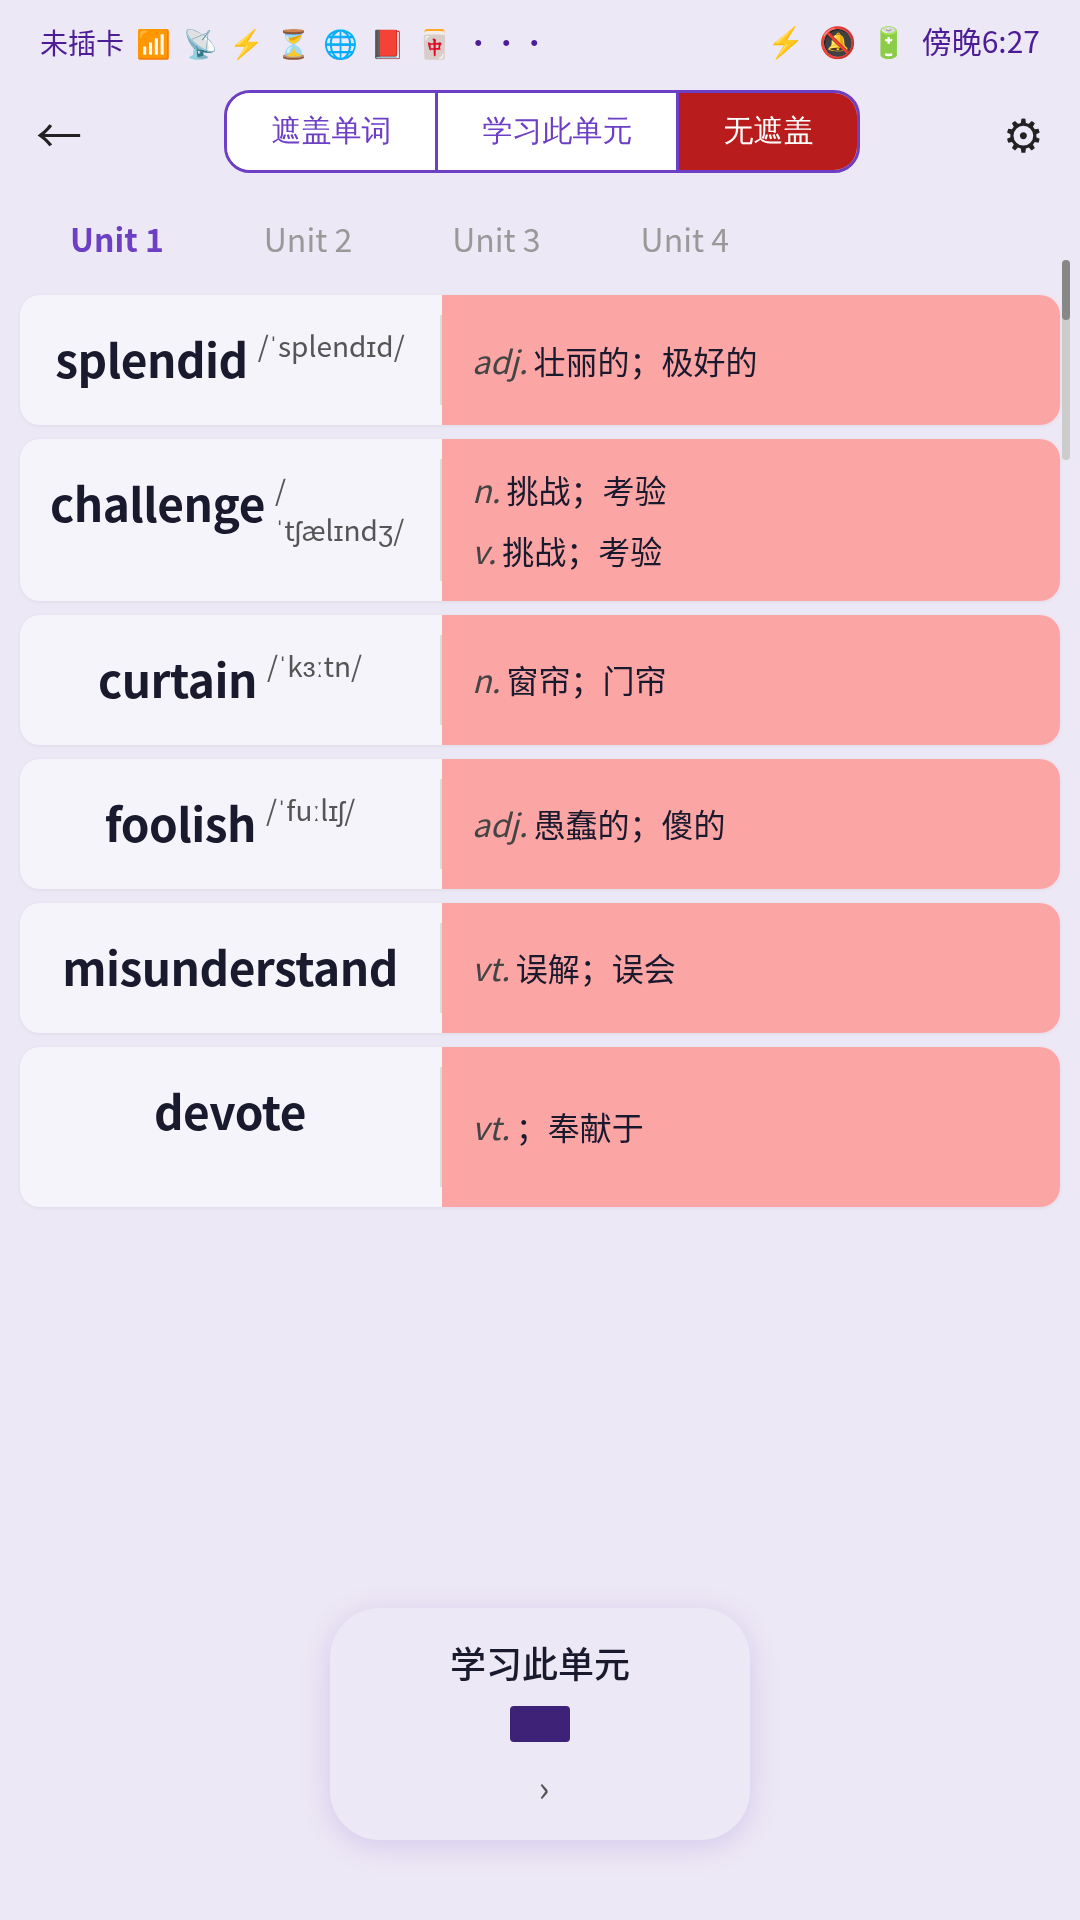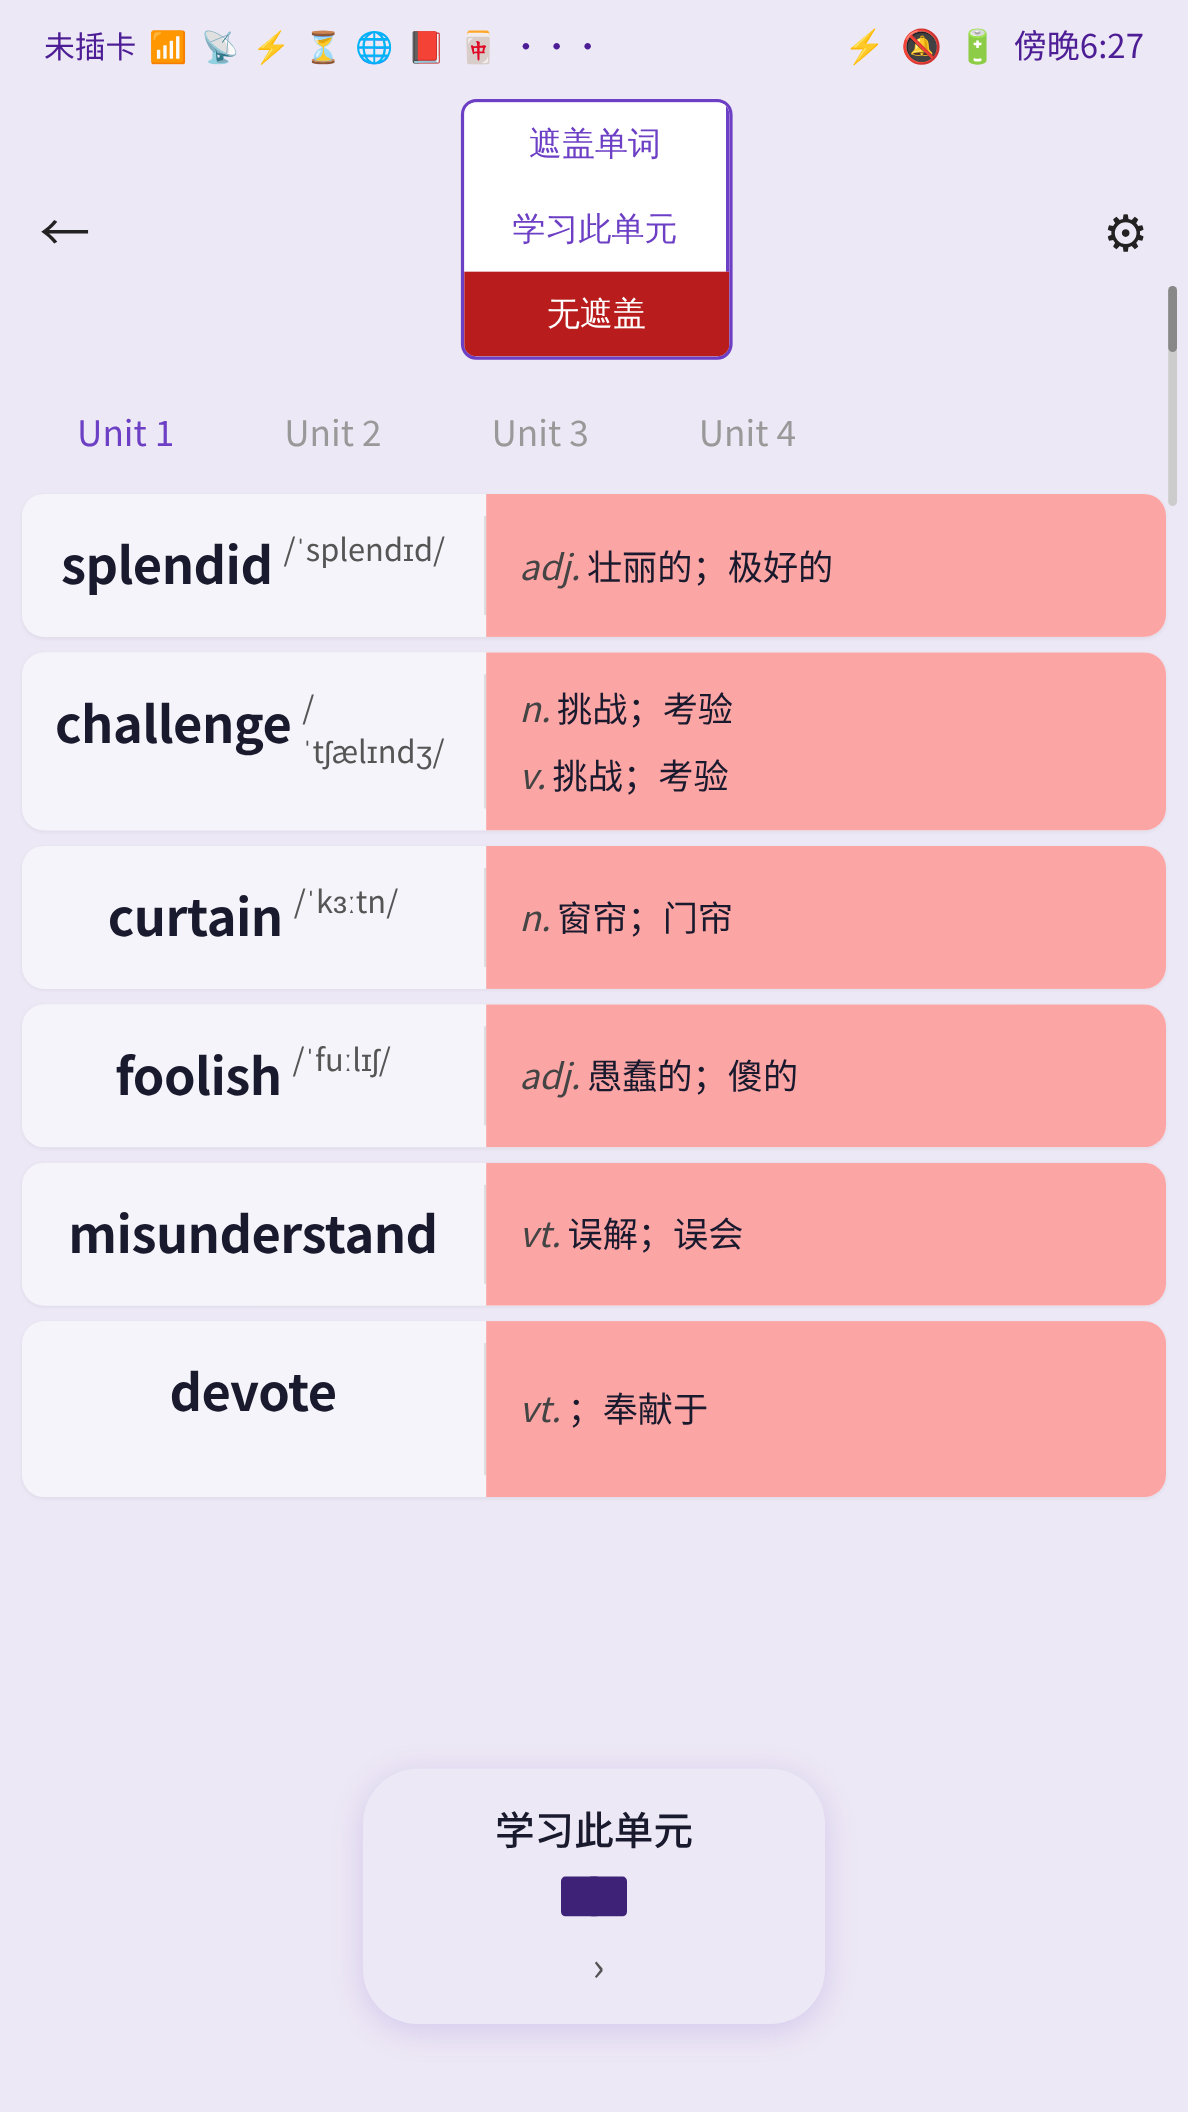--- a/index.html
+++ b/index.html
@@ -35,23 +35,22 @@
     }
     .back-btn {
       font-size: 46px;
       color: #222;
       cursor: pointer;
       line-height: 1;
     }
     .filter-group {
       display: flex;
       border: 3px solid #6c3fc5;
-      border-radius: 14px;
+      border-radius: 26px;
       overflow: hidden;
-      flex-direction: column;
     }
     .filter-btn {
       padding: 18px 44px;
       font-size: 30px;
       cursor: pointer;
       background: #fff;
       color: #6c3fc5;
       border: none;
       outline: none;
     }
@@ -78,21 +77,21 @@
     .unit-tab {
       padding: 14px 40px;
       font-size: 32px;
       color: #999;
       cursor: pointer;
       border-radius: 10px;
       font-weight: 400;
     }
     .unit-tab.active {
       color: #6c3fc5;
-      font-weight: 400;
+      font-weight: 700;
     }
 
     
     .word-list {
       padding: 0 20px;
       display: flex;
       flex-direction: column;
       gap: 14px;
       padding-bottom: 200px;
     }

